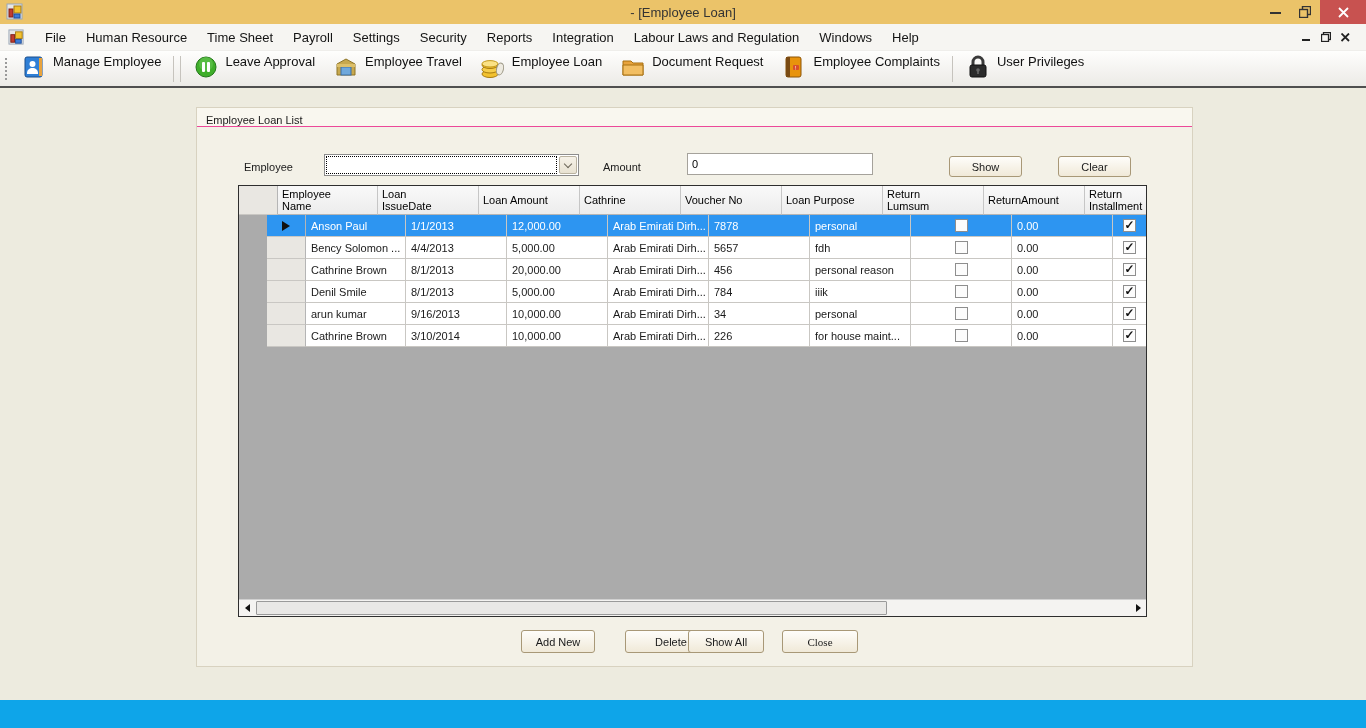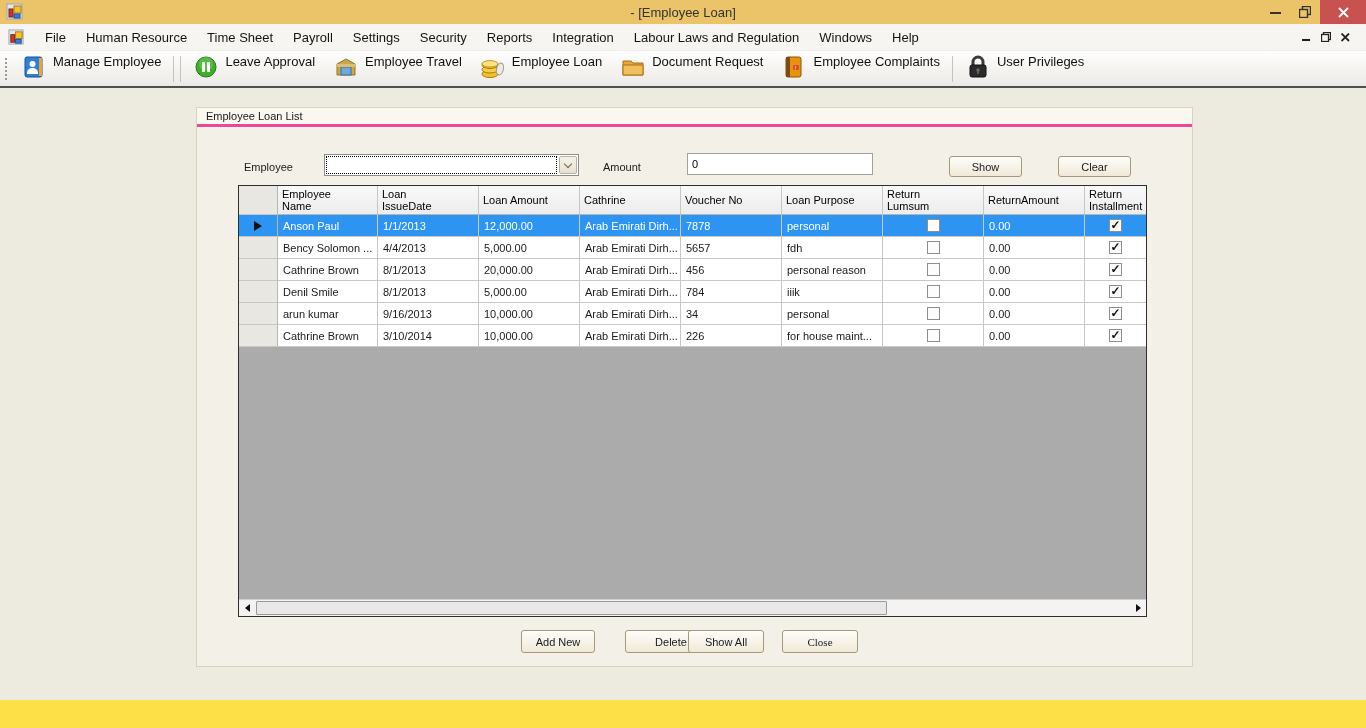--- a/index.html
+++ b/index.html
@@ -1,18 +1,18 @@
 <!DOCTYPE html>
 <html><head>
 <meta charset="utf-8">
 <style>
   * { margin:0; padding:0; box-sizing:border-box; }
   html,body { width:1366px; height:728px; overflow:hidden; }
   body { font-family:"Liberation Sans", sans-serif; font-size:12px; color:#1a1a1a; background:#EDEBDF; }
-  #app { position:relative; width:1366px; height:728px; background:#fde047;padding-left:44px; }
+  #app { position:relative; width:1366px; height:728px; background:#0ea5e9;padding-left:44px; }
 
   
   .titlebar { position:absolute; top:0; left:0; right:0; height:24px; background:#EBC369; display:flex; align-items:center; }
   .titlebar .appicon { margin-left:6px; width:18px; height:18px; }
   .titlebar .title { position:absolute; left:0; right:0; text-align:center; font-size:13px; color:#333; pointer-events:none; }
   .winbtns { margin-left:auto; display:flex; height:24px; align-items:stretch; }
   .winbtn { width:30px; display:flex; align-items:center; justify-content:center; color:#333; }
   .winbtn.close { width:46px; background:#C85250; color:#fff; }
 
   
@@ -28,39 +28,39 @@
   .toolgrip { width:6px; height:26px; margin:0 3px 0 1px;
     background-image:radial-gradient(circle, #9a9a9a 1px, transparent 1.2px); background-size:4px 4px; background-position:1px 1px; }
   .toolitem { display:flex; align-items:flex-start; gap:6px; padding:0 9px; height:30px; font-size:13px; color:#111; cursor:default; }
   .toolitem .ticon { width:26px; height:26px; display:flex; align-items:center; justify-content:center; }
   .toolsep { width:1px; height:26px; background:#C6C3BD; margin:0 3px; }
 
   
   .main { position:absolute; top:86px; left:0; right:0; bottom:28px; background:#EDEBDF; border-top:2px solid #4F4F4F; }
 
   .groupbox { position:absolute; left:196px; top:19px; width:997px; height:560px; background:#F3F1E7; border:1px solid #D8D2C0; }
-  .groupbox-header { height:19px; background:#F9F7EF; border-bottom:3px solid #ec4899; display:flex; align-items:center; padding-left:9px; font-size:11px; color:#1a1a1a; }
+  .groupbox-header { height:19px; background:#F9F7EF; border-bottom:1px solid #ec4899; display:flex; align-items:flex-end; padding-left:9px; font-size:11px; color:#1a1a1a; }
 
   .fld-label { position:absolute; font-size:11px; color:#1a1a1a; }
   .combo { position:absolute; left:127px; top:46px; width:255px; height:22px; background:#fff; border:1px solid #8D8D8D; display:flex; }
   .combo-text { flex:1; margin:1px; border:1px dotted #000; font-size:11px; padding:2px 3px; }
   .combo-btn { width:18px; margin:1px; background:linear-gradient(#F6F2E8,#E8E2D2); border:1px solid #B9B2A0; border-radius:2px; display:flex; align-items:center; justify-content:center; }
   .chev { width:6px; height:6px; border-left:1px solid #6b6658; border-bottom:1px solid #6b6658; transform:rotate(-45deg); margin-top:-3px; }
 
   .textbox { position:absolute; left:490px; top:45px; width:186px; height:22px; border:1px solid #A5A29B; background:#fff; font-family:"Liberation Sans",sans-serif; font-size:11px; padding:0 4px; }
 
   .btn { background:linear-gradient(#FEFDFA,#F0E9D8); border:1px solid #A89877; border-radius:3px; font-family:"Liberation Sans",sans-serif; font-size:11px; color:#1a1a1a; }
   .btn.show { position:absolute; left:752px; top:48px; width:73px; height:21px; }
   .btn.clear { position:absolute; left:861px; top:48px; width:73px; height:21px; }
 
   
   .grid { position:absolute; left:41px; top:77px; width:909px; height:432px; border:1px solid #2E2E2E; background:#ABABAB; display:flex; flex-direction:column; }
   .grid-header { display:flex; height:29px; background:linear-gradient(#F9F9F9,#ECECEC); flex:none; }
   .hcell { border-right:1px solid #C6C6C6; border-bottom:1px solid #B5B5B5; font-size:11px; color:#000; display:flex; align-items:center; padding:1px 4px; white-space:pre-line; line-height:12px; }
-  .grid-row { display:flex; height:22px; background:#fff; flex:none; }
+  .grid-row { display:flex; height:22px; background:#fff; flex:none;margin-left:28px; }
   .cell { border-right:1px solid #C9C7C3; border-bottom:1px solid #C9C7C3; font-size:11px; display:flex; align-items:center; padding:0 5px; overflow:hidden; white-space:nowrap; }
   .cell.center { justify-content:center; }
   .rowhdr { background:#E9E7E2; border-right:1px solid #B5B5B5; border-bottom:1px solid #C9C7C3; display:flex; align-items:center; justify-content:center; }
   .grid-row.selected { background:#2D95F1; color:#fff; }
   .grid-row.selected .rowhdr { background:#2D95F1; }
   .arrow-right { width:0; height:0; border-left:8px solid #111; border-top:5px solid transparent; border-bottom:5px solid transparent; }
   .cb { width:13px; height:13px; background:#FCFCFC; border:1px solid #8E8E8E; display:flex; align-items:center; justify-content:center; font-size:12px; line-height:11px; color:#111; font-weight:bold; }
   .grid-filler { flex:1; background:#ABABAB; }
   .hscroll { height:17px; flex:none; background:#F4F3F1; display:flex; border-top:1px solid #D0D0D0; position:relative; }
   .sb-btn { width:16px; height:100%; display:flex; align-items:center; justify-content:center; background:#F4F3F1; }

